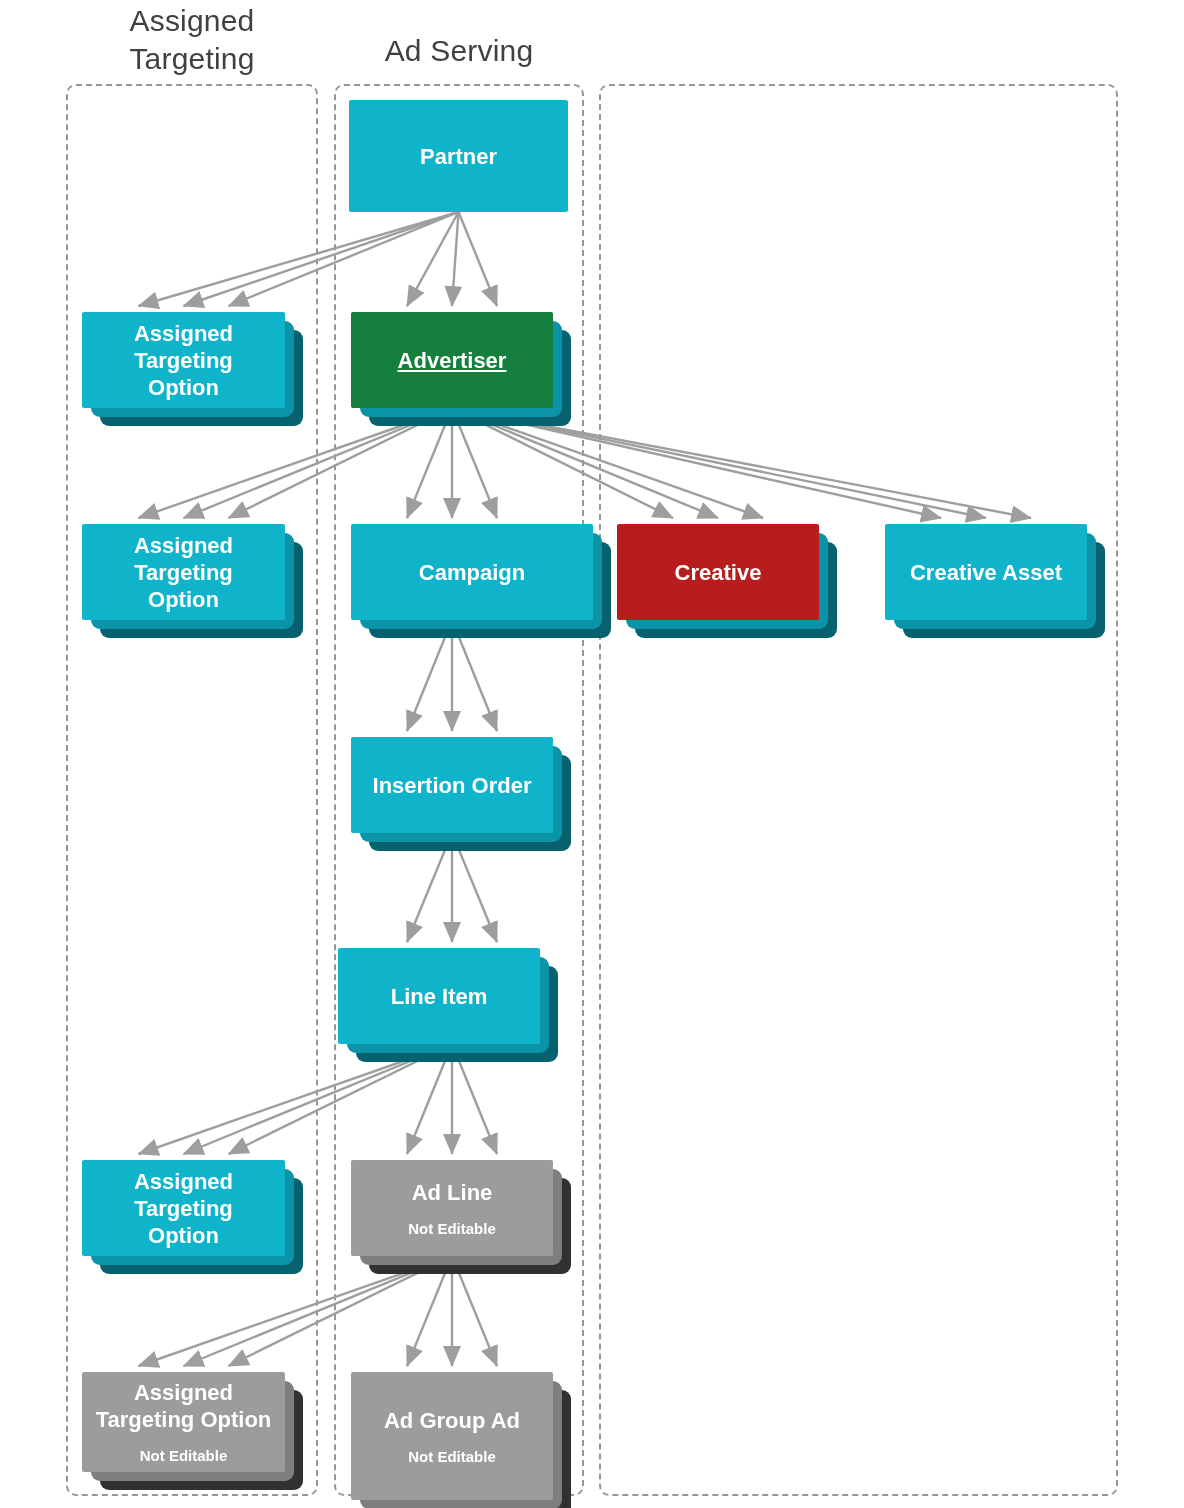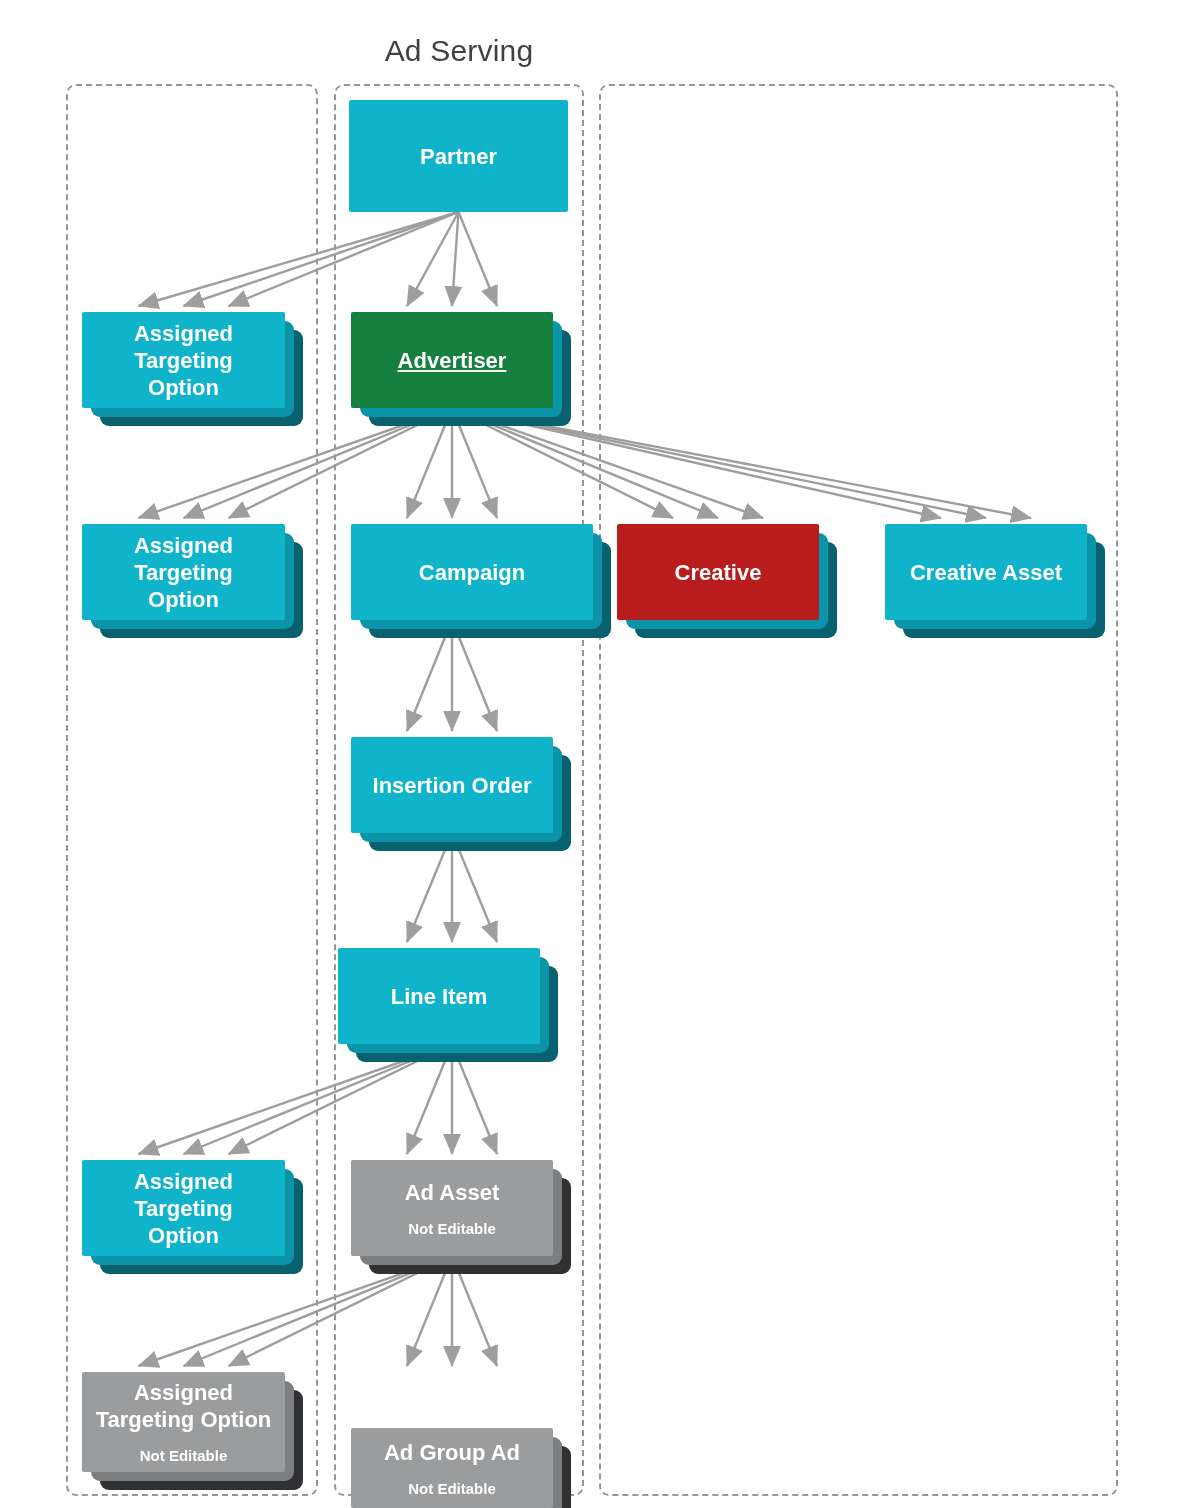--- a/index.html
+++ b/index.html
@@ -58,20 +58,21 @@
   .node .sub{
     font-size:15px;
     line-height:18px;
     margin-top:14px;
   }
 </style>
 </head>
 <body>
 
 <div class="stage">
+  <div class="col-header" id="hdr-0" style="left: 66px; top: 2px; width: 252px; color: rgb(63, 66, 69);">Assigned Targeting</div>
   <div class="col-header" id="hdr-1" style="left: 334px; top: 32px; width: 250px; color: rgb(63, 66, 69);">Ad Serving</div>
 
   <div class="column" id="col-0" style="left: 66px; top: 84px; width: 252px; height: 1412px; border-color: rgb(150, 150, 150);"></div>
   <div class="column" id="col-1" style="left: 334px; top: 84px; width: 250px; height: 1412px; border-color: rgb(150, 150, 150);"></div>
   <div class="column" id="col-2" style="left: 599px; top: 84px; width: 519px; height: 1412px; border-color: rgb(150, 150, 150);"></div>
 
   <svg id="arrows" viewBox="0 0 1184 1508" xmlns="http://www.w3.org/2000/svg">
       <defs>
         <marker id="ah" markerUnits="userSpaceOnUse" markerWidth="24" markerHeight="20" refX="20" refY="9" orient="auto">
           <path d="M0,0 L21,9 L0,18 Z" fill="#9E9E9E"></path>
@@ -211,34 +212,34 @@
         <div class="main" style="background: rgb(16, 180, 202); color: rgb(255, 255, 255);">
           <div class="line">Assigned</div>
           <div class="line">Targeting</div>
           <div class="line">Option</div>
         </div>
       </div>
       <div class="node" style="left: 351px; top: 1160px; width: 202px; height: 96px;">
         <div class="layer l3" style="background: rgb(47, 49, 51);"></div>
         <div class="layer l2" style="background: rgb(125, 126, 128);"></div>
         <div class="main" style="background: rgb(155, 156, 157); color: rgb(255, 255, 255);">
-          <div class="line">Ad Asset</div>
+          <div class="line">Ad Line</div>
           <div class="sub">Not Editable</div>
         </div>
       </div>
       <div class="node" style="left: 82px; top: 1372px; width: 203px; height: 100px;">
         <div class="layer l3" style="background: rgb(47, 49, 51);"></div>
         <div class="layer l2" style="background: rgb(125, 126, 128);"></div>
         <div class="main" style="background: rgb(155, 156, 157); color: rgb(255, 255, 255);">
           <div class="line">Assigned</div>
           <div class="line">Targeting Option</div>
           <div class="sub">Not Editable</div>
         </div>
       </div>
-      <div class="node" style="left: 351px; top: 1428px; width: 202px; height: 80px;">
+      <div class="node" style="left: 351px; top: 1372px; width: 202px; height: 128px;">
         <div class="layer l3" style="background: rgb(47, 49, 51);"></div>
         <div class="layer l2" style="background: rgb(125, 126, 128);"></div>
         <div class="main" style="background: rgb(155, 156, 157); color: rgb(255, 255, 255);">
           <div class="line">Ad Group Ad</div>
           <div class="sub">Not Editable</div>
         </div>
       </div>
     </div>
 </div>
 

